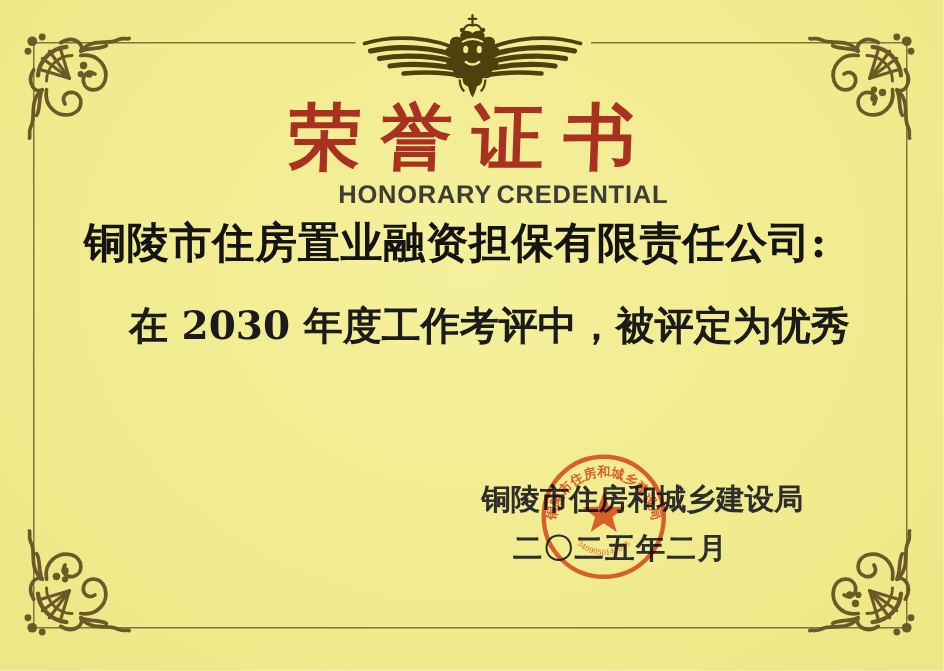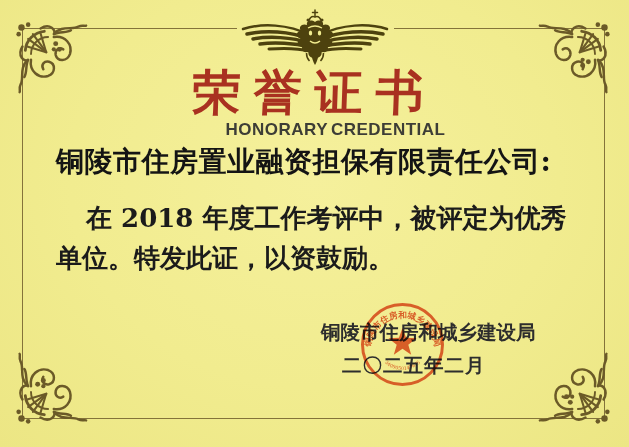--- a/index.html
+++ b/index.html
@@ -153,22 +153,21 @@
   <svg class="emblem" viewBox="0 0 300 120">
     <use href="#winged-crest"></use>
   </svg>
 
   <div class="title">荣誉证书</div>
 
   <div class="subtitle">HONORARY CREDENTIAL</div>
 
   <div class="recipient">铜陵市住房置业融资担保有限责任公司:</div>
 
-  <div class="body-line l1">在 2018 年度工作考评中，被评定为优秀</div>
-  <div class="body-line l2">单位。特发此证，以资鼓励。</div>
+  <div class="body-line l1">在 2030 年度工作考评中，被评定为优秀</div>
 
   <div class="issuer">铜陵市住房和城乡建设局</div>
   <div class="date">二〇二五年二月</div>
 
   <svg class="seal" viewBox="0 0 100 100">
     <circle cx="50" cy="50" r="46" fill="none" stroke="#e1512c" stroke-width="3.4"></circle>
     <path d="M50,31 L54.11,42.34 L66.17,42.75 L56.66,50.16 L59.99,61.75 L50,55 L40.01,61.75 L43.34,50.16 L33.83,42.75 L45.89,42.34 Z" fill="#e1512c"></path>
     <defs>
       <path id="seal-arc-top" d="M13,56 A37,37 0 1 1 87,56" fill="none"></path>
       <path id="seal-arc-bottom" d="M22,60 A30,30 0 0 0 78,60" fill="none"></path>

